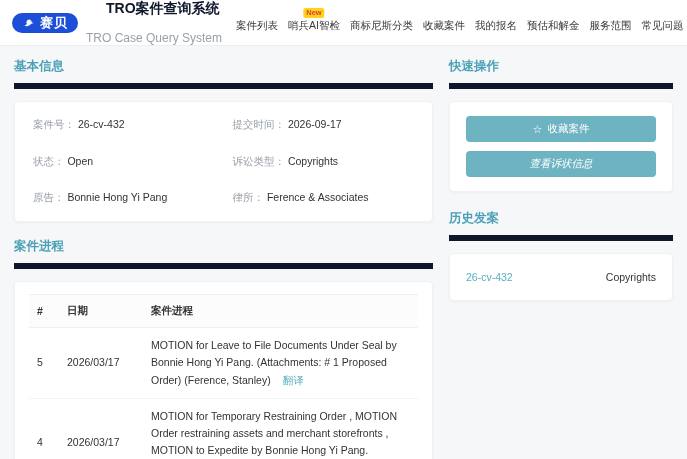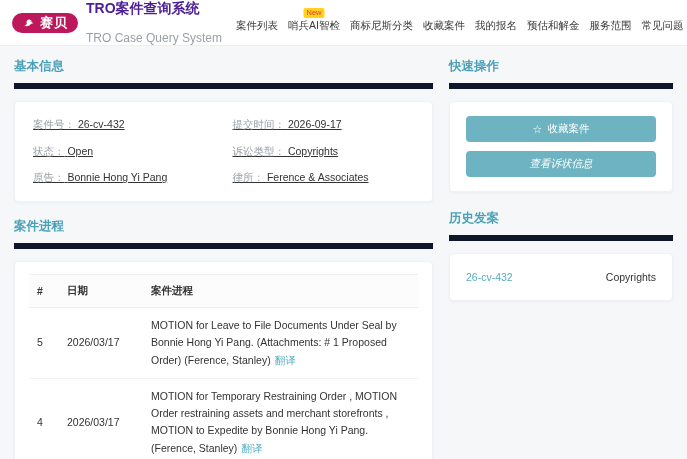--- a/index.html
+++ b/index.html
@@ -2,60 +2,60 @@
 <html><head>
 <meta charset="utf-8">
 <style>
   * { margin:0; padding:0; box-sizing:border-box; }
   html,body { width:687px; height:459px; overflow:hidden; background:#f5f7f9;
     font-family:"Liberation Sans","DejaVu Sans",sans-serif; color:#333; }
 
   
   .header { height:46px; background:#fff; border-bottom:1px solid #eceef1;
     display:flex; align-items:center; padding:0 12px; }
-  .logo-badge { background:#be185d; border-radius:14px; height:20px; padding:0 10px;
+  .logo-badge { background:#1d4ed8; border-radius:14px; height:20px; padding:0 10px;
     display:flex; align-items:center; gap:4px; cursor:pointer; flex:none; }
   .logo-badge .logo-text { color:#fff; font-weight:bold; font-size:13px; letter-spacing:1px; }
   .brand-block { margin-left:8px; flex:none; }
-  .brand-title { font-size:14px; font-weight:bold; color:#4c1d95; line-height:1.15; }
+  .brand-title { font-size:14px; font-weight:bold; color:#0f172a; line-height:1.15;margin-left:20px; }
   .brand-sub { font-size:12px; color:#9aa1a9;margin-top:14px; }
   .nav { display:flex; align-items:center; gap:10px; margin-left:14px; flex:1 1 auto;
     justify-content:space-between; }
   .nav-item { position:relative; font-size:10.5px; color:#3a3a3a; cursor:pointer;
     white-space:nowrap; padding-top:6px; }
   .nav-badge { position:absolute; top:-5px; left:50%; transform:translateX(-50%);
-    background:#ffd21e; color:#e23c2f; font-size:7.5px; font-weight:normal;
+    background:#ffd21e; color:#e23c2f; font-size:7.5px; font-weight:bold;
     padding:0 3px; border-radius:2px; line-height:10px; }
 
   
   .main { display:grid; grid-template-columns:1fr 224px; column-gap:16px;
     padding:12px 14px 0 14px; }
   .section-title { font-size:12.5px; font-weight:bold; color:#4aa0b6;
     padding-bottom:8px; border-bottom:6px solid #0f172a; margin-bottom:12px; }
   .card { background:#fff; border:1px solid #eff1f4; border-radius:4px;
     box-shadow:0 1px 3px rgba(0,0,0,.04); }
 
   
   .info-card { padding:16px 18px; display:grid; grid-template-columns:1fr 1fr;
     column-gap:18px; margin-bottom:16px; }
-  .info-col { display:flex; flex-direction:column; gap:13px;text-decoration:underline; }
+  .info-col { display:flex; flex-direction:column; gap:23px; }
   .field { font-size:10.5px; line-height:1.3; }
   .field .lab { color:#9aa1a9; }
   .field .val { color:#333; }
 
   
   .progress-card { padding:12px 14px 14px 14px; }
   table { width:100%; border-collapse:collapse; font-size:10.5px; }
   thead th { text-align:left; font-weight:bold; color:#333; padding:9px 8px;
     border-top:1px solid #edf0f2; border-bottom:1px solid #edf0f2; background:#fcfcfd; }
   tbody td { padding:9px 8px; border-bottom:1px solid #f1f3f5; vertical-align:middle;
     line-height:1.65; }
   tbody tr:last-child td { border-bottom:none; }
   col.c-num { width:30px; } col.c-date { width:84px; }
-  .translate-link { color:#58aec0; cursor:pointer; margin-left:4px; white-space:nowrap; }
+  .translate-link { color:#58aec0; cursor:pointer; margin-left:12px; white-space:nowrap; }
 
   
   .qa-card { padding:14px 16px; margin-bottom:18px; }
   .btn { display:flex; align-items:center; justify-content:center; gap:5px;
     width:100%; height:26px; border:none; border-radius:4px; background:#6db3c2;
     color:#fff; font-size:10.5px; cursor:pointer; font-family:inherit; }
   .btn + .btn { margin-top:9px;font-style:italic; }
   .star-ico { font-size:11px; line-height:1; }
   .history-card { padding:17px 16px; }
   .history-row { display:flex; align-items:center; justify-content:space-between;

